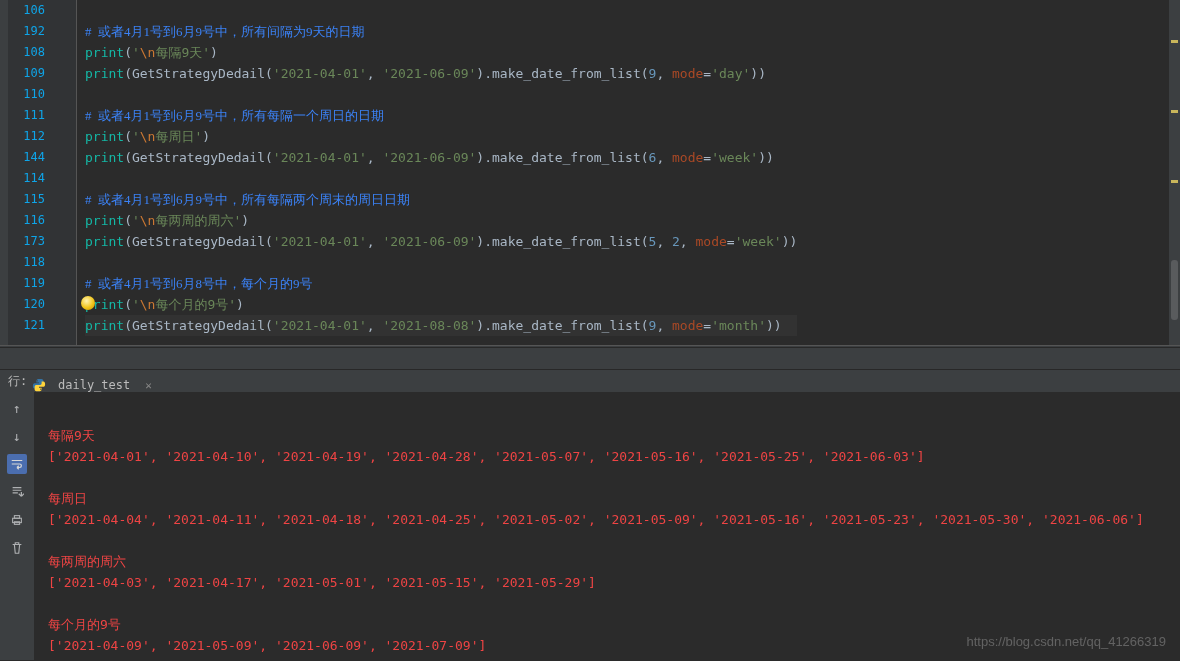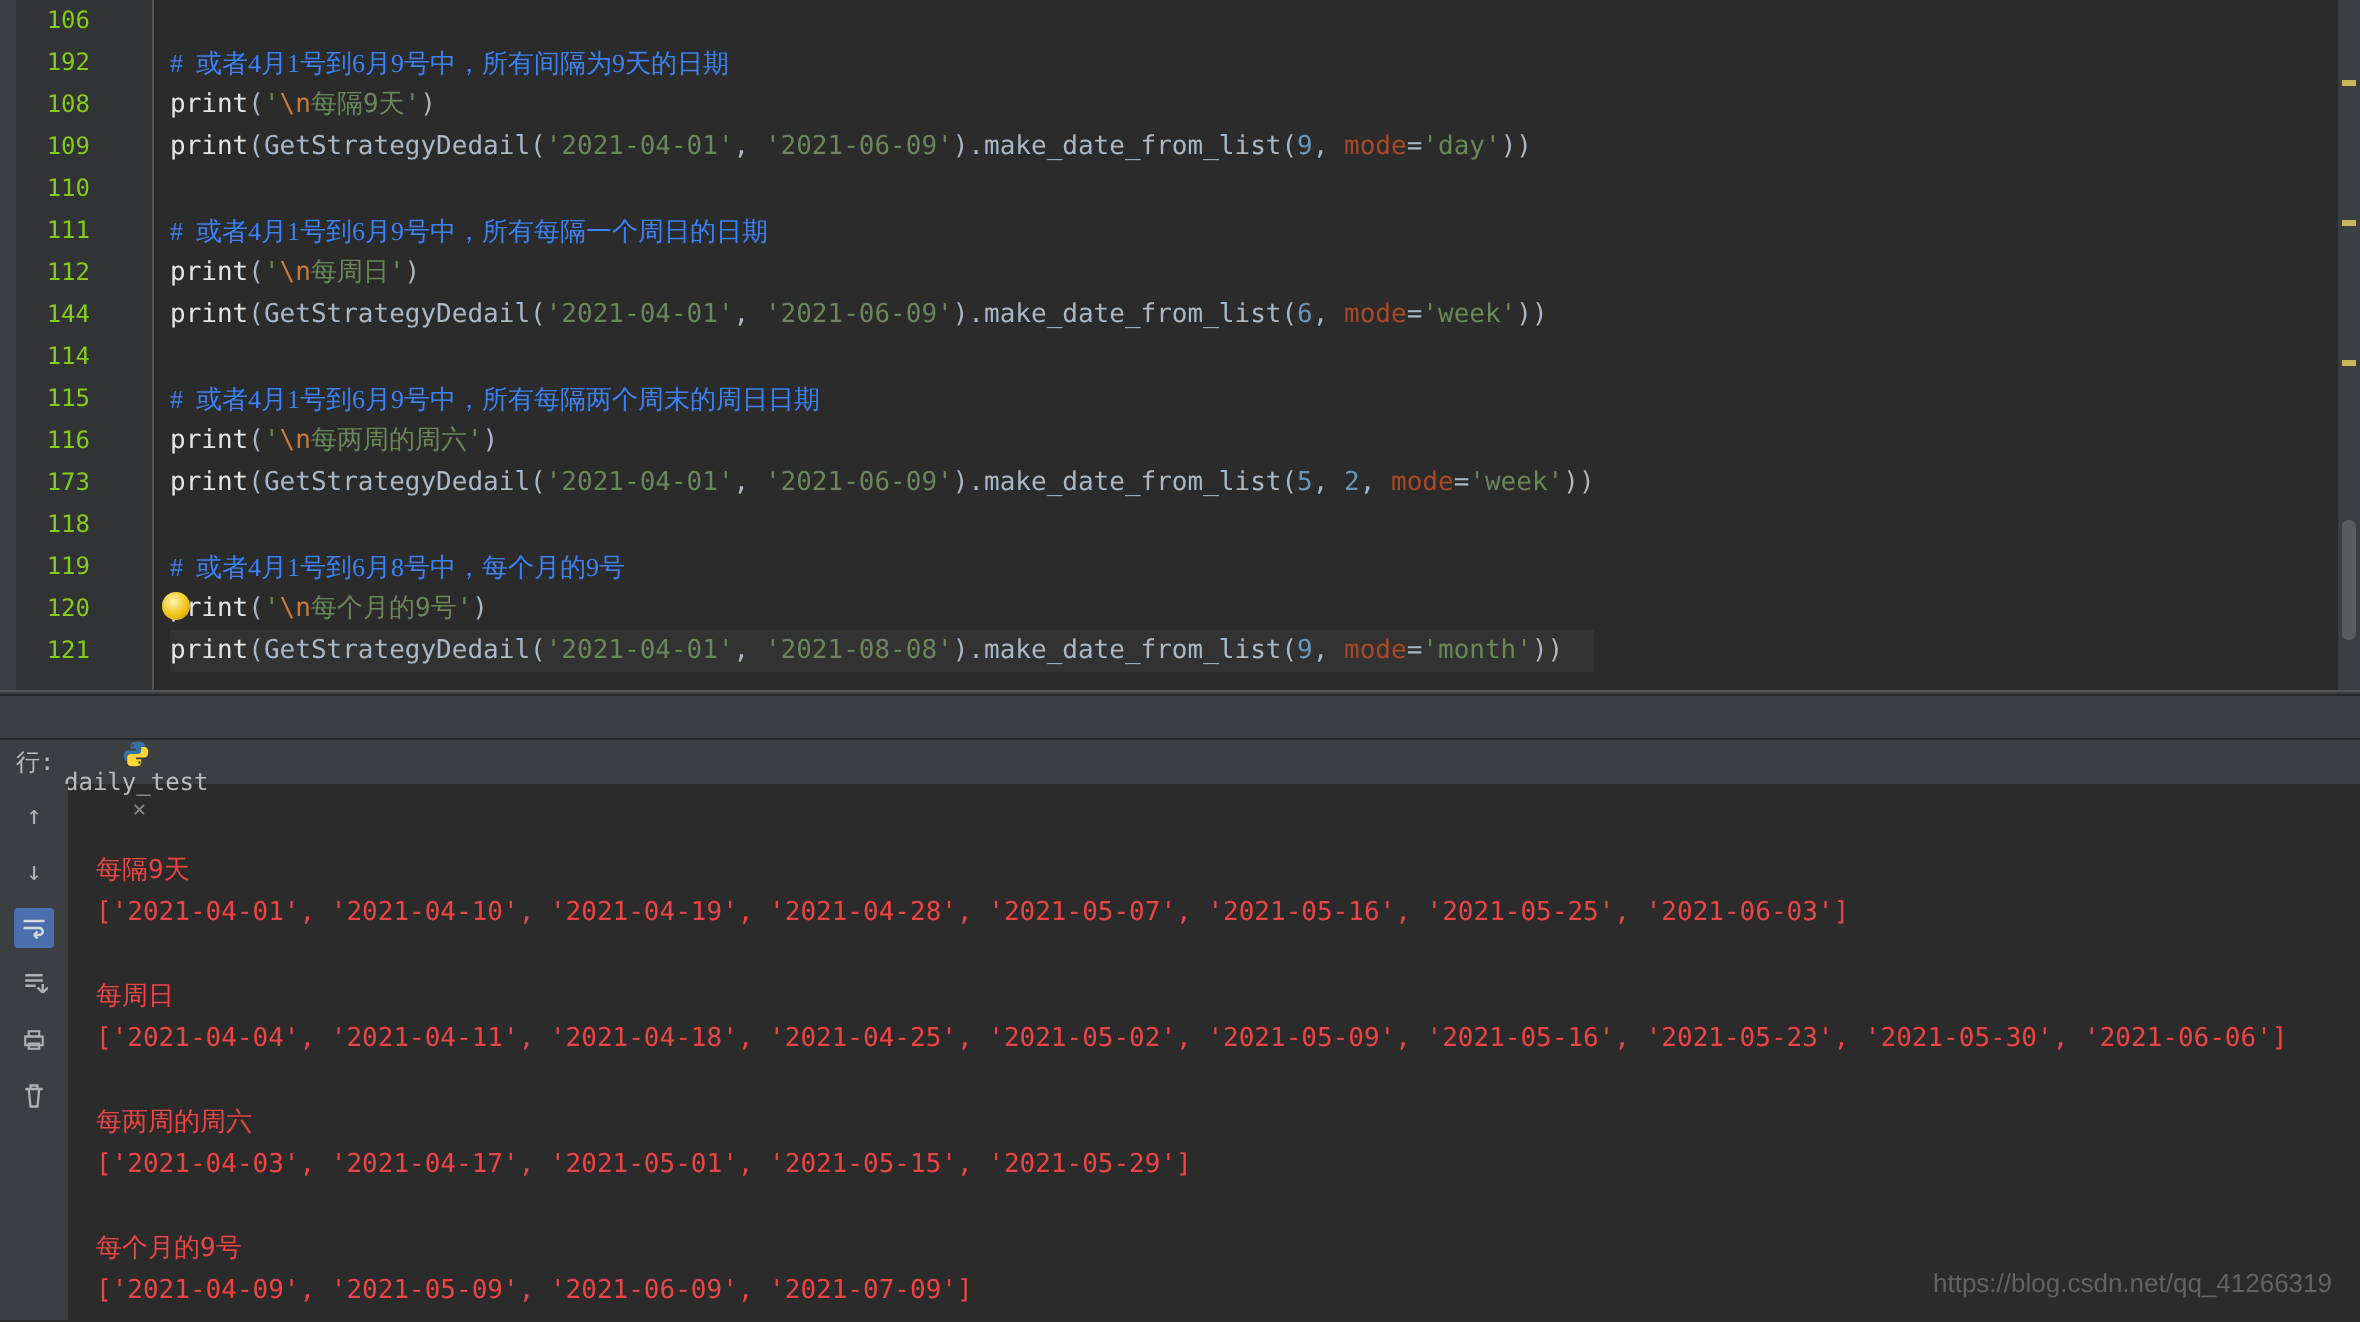--- a/index.html
+++ b/index.html
@@ -17,21 +17,21 @@
     display: flex;
     height: 345px;
     background: #2b2b2b;
     overflow: hidden;
   }
   .gutter {
     width: 45px;
     background: #313335;
     text-align: right;
     padding-right: 8px;
-    color: #84cc16;
+    color: #0ea5e9;
     font-size: 12px;
     line-height: 21px;
     padding-top: 0;
     flex-shrink: 0;
   }
   .gutter .ln { height: 21px; }
   .fold-strip {
     width: 24px;
     background: #313335;
     border-right: 1px solid #555;
@@ -39,21 +39,21 @@
   }
   .code {
     padding-left: 8px;
     line-height: 21px;
     white-space: pre;
     font-size: 13px;
     position: relative;
   }
   .code .line { height: 21px; position: relative; }
   .c-comment { color: #3b82f6; font-family: Liberation Serif, serif; }
-  .c-builtin { color: #e5e5e5; text-align: center; }
+  .c-builtin { color: #14b8a6; text-align: center; }
   .c-str { color: #6a8759; }
   .c-esc { color: #cc7832; }
   .c-paren { color: #a9b7c6; }
   .c-num { color: #6897bb; }
   .c-named { color: #aa4926; }
   .c-plain { color: #a9b7c6; margin-top: 36px; }
   .hl-line { background: #323232; }
   .bulb {
     position: absolute;
     left: -4px;
@@ -81,26 +81,25 @@
     align-items: center;
     font-size: 12px;
   }
   .run-label {
     color: #bbbbbb;
     padding: 0 8px;
     width: 26px;
   }
   .run-tab {
     display: flex;
-    align-items: center;
+    align-items: flex-end;
     padding: 0 6px;
     height: 22px;
-    gap: 0;
+    gap: 12px;
     color: #bbbbbb;
-    flex-direction: column;
   }
   .py-icon {
     width: 14px; height: 14px;
     display: inline-block;
   }
   .close-x { color: #888; font-size: 11px; padding-left: 3px; }
   .console-area {
     display: flex;
     height: 268px;
     background: #2b2b2b;

